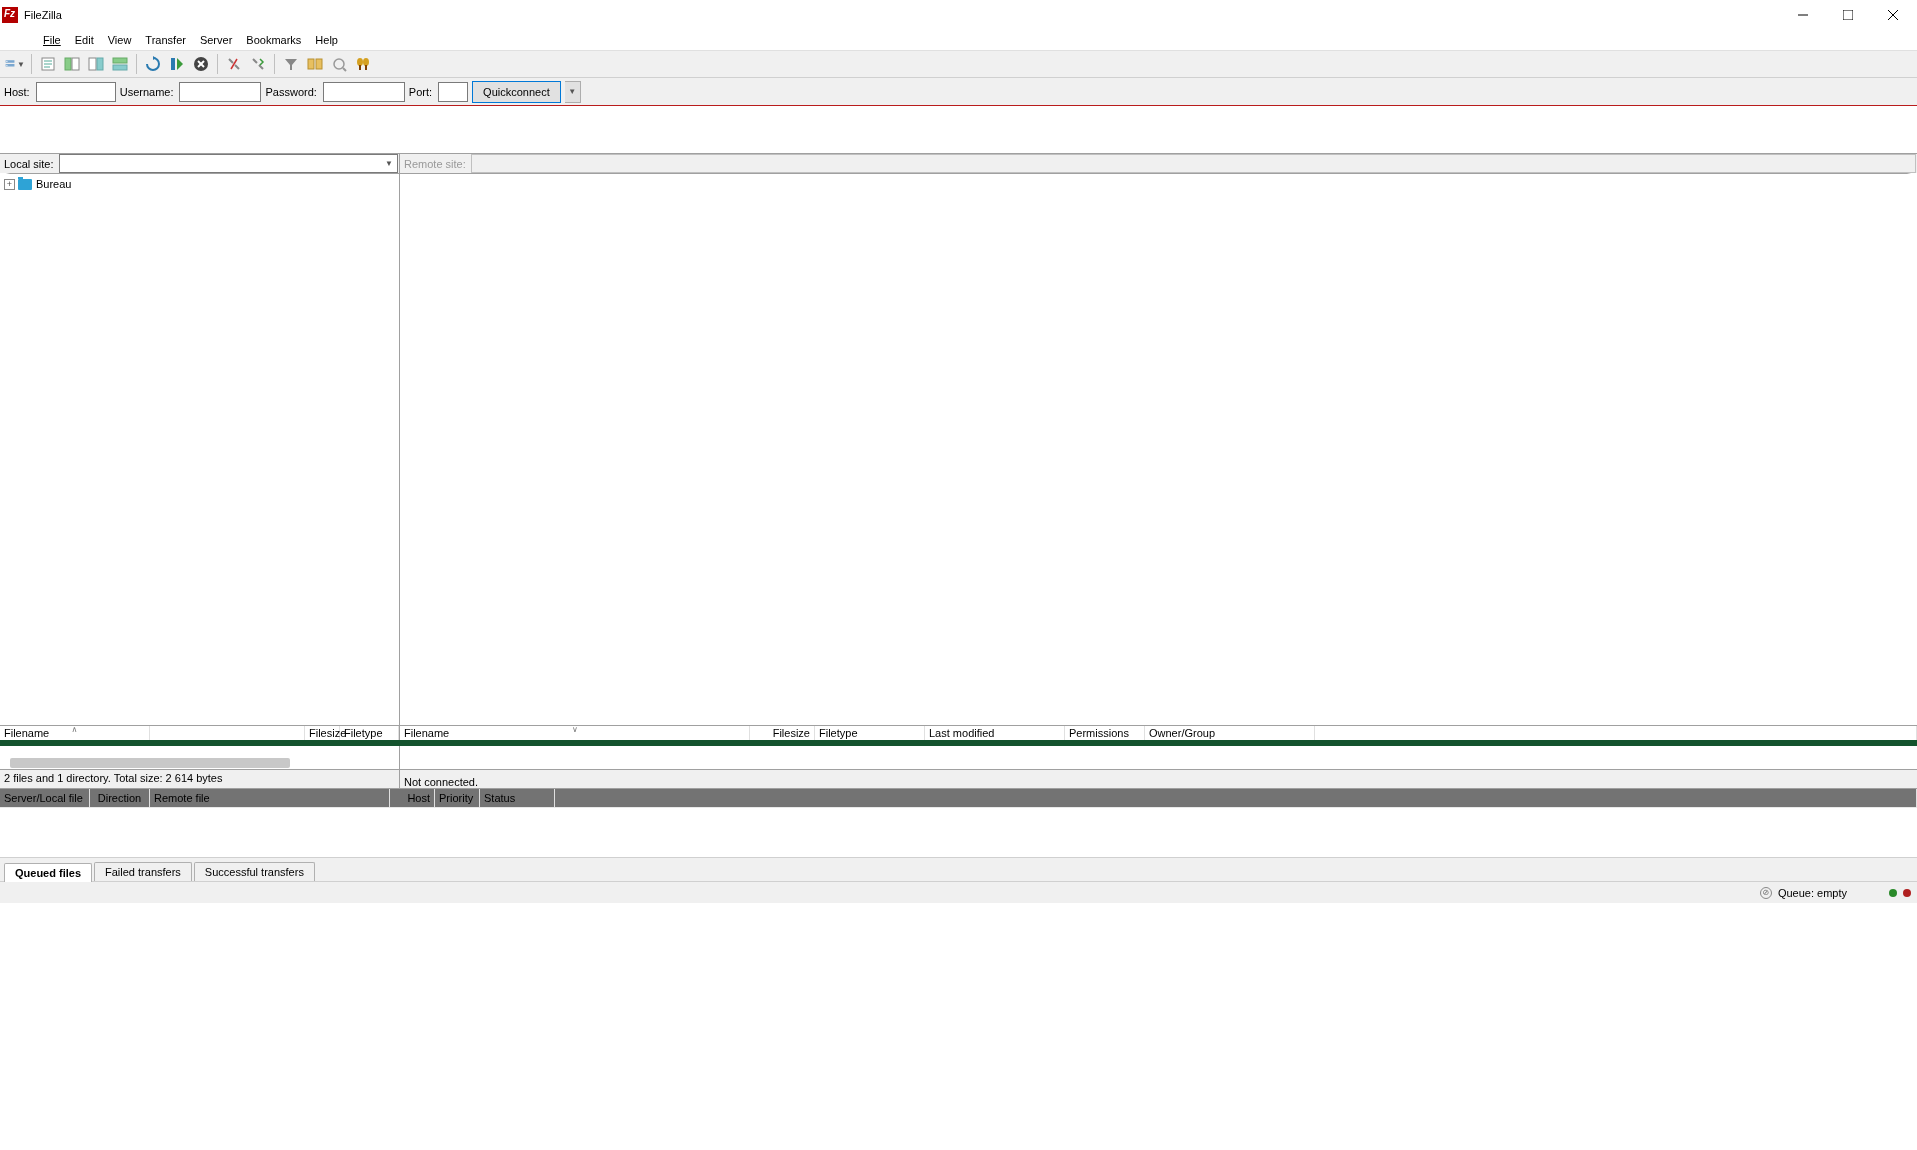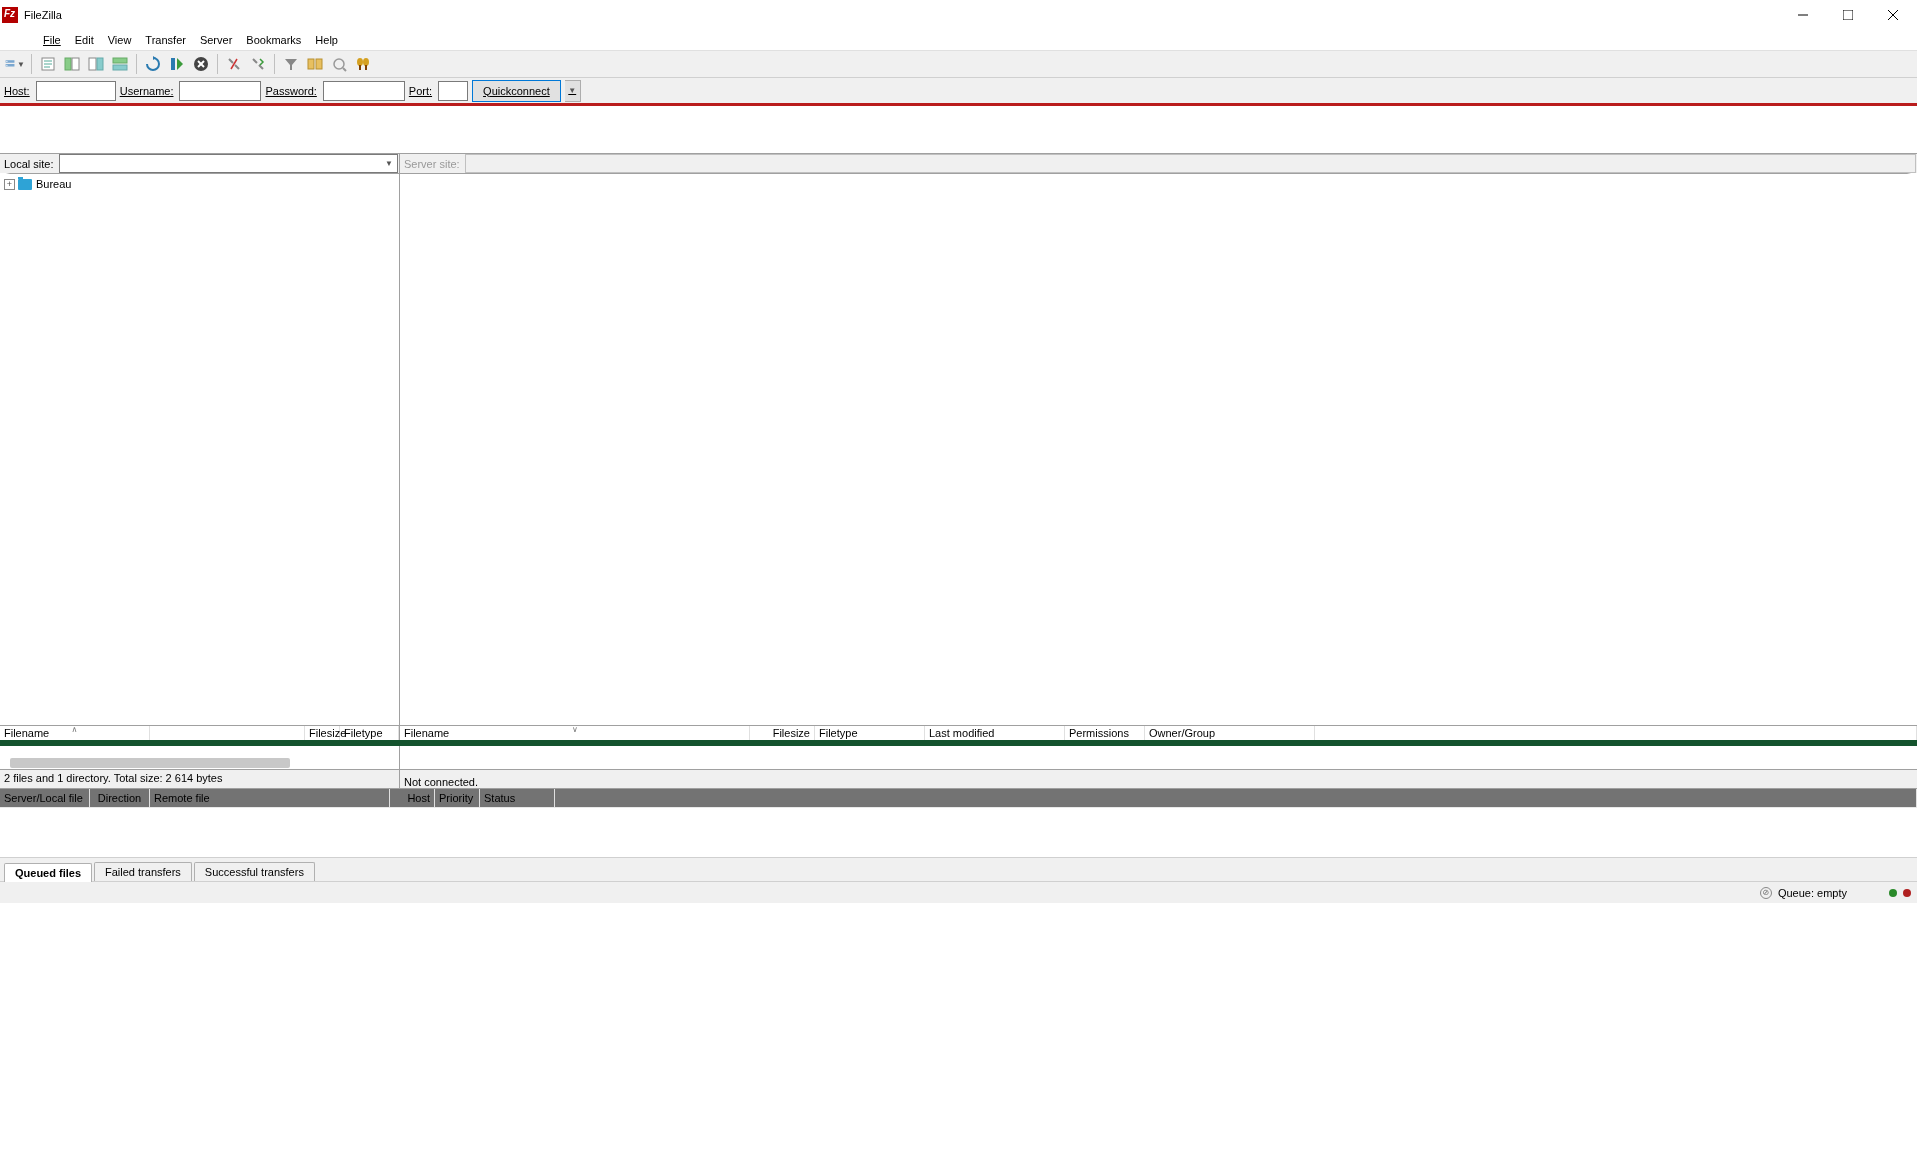--- a/index.html
+++ b/index.html
@@ -16,21 +16,21 @@
 .menubar { height: 20px; background: #fff; display: flex; align-items: center; padding: 0 4px; margin-left: 32px; }
 .menu-item { padding: 2px 7px; cursor: default; }
 .menu-item .ul { text-decoration: underline; }
 
 .toolbar { height: 28px; background: #f0f0f0; border-top: 1px solid #e0e0e0; border-bottom: 1px solid #d0d0d0; display: flex; align-items: center; padding: 0 4px; gap: 2px; }
 .tb-btn { width: 22px; height: 22px; display: flex; align-items: center; justify-content: center; border: 1px solid transparent; cursor: default; }
 .tb-sep { width: 1px; height: 20px; background: #c0c0c0; margin: 0 3px; }
 .tb-dropdown { display: flex; align-items: center; }
 .tb-dropdown .caret { font-size: 8px; margin-left: 2px; color: #555; }
 
-.quickconnect-bar { height: 28px; background: #f0f0f0; border-bottom: 3px solid #b91c1c; display: flex; align-items: center; padding: 0 4px; gap: 4px; text-decoration: underline; }
+.quickconnect-bar { height: 28px; background: #f0f0f0; border-bottom: 1px solid #b91c1c; display: flex; align-items: center; padding: 0 4px; gap: 4px; }
 .qc-label { margin-right: 2px; }
 .qc-input { height: 20px; border: 1px solid #7a7a7a; background: #fff; padding: 0 4px; font-size: 11px; }
 .qc-input.host { width: 80px; }
 .qc-input.user { width: 82px; }
 .qc-input.pass { width: 82px; }
 .qc-input.port { width: 30px; }
 .qc-btn { height: 22px; padding: 0 10px; background: #e1e1e1; border: 1px solid #0078d7; cursor: default; }
 .qc-drop { width: 16px; height: 22px; background: #e1e1e1; border: 1px solid #adadad; border-left: none; display: flex; align-items: center; justify-content: center; font-size: 8px; color: #555; }
 
 .message-log { height: 48px; background: #fff; border-bottom: 1px solid #a0a0a0; position: relative; }
@@ -233,21 +233,21 @@
 
 <div class="site-bar">
   <div class="site-half local">
     <span class="site-label">Local site:</span>
     <div class="site-combo">
       <span></span>
       <span class="caret">▼</span>
     </div>
   </div>
   <div class="site-half remote">
-    <span class="site-label disabled">Server site:</span>
+    <span class="site-label disabled">Remote site:</span>
     <div class="site-combo disabled">
       <span></span>
     </div>
   </div>
 </div>
 
 <div class="tree-row">
   <div class="tree-local">
     <div class="tree-item">
       <div class="tree-expander">+</div>

